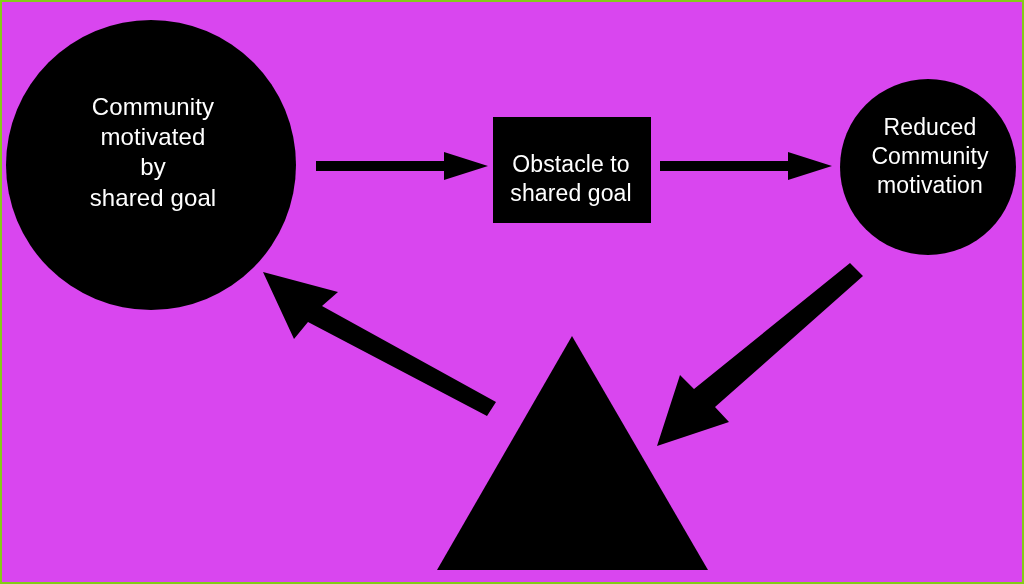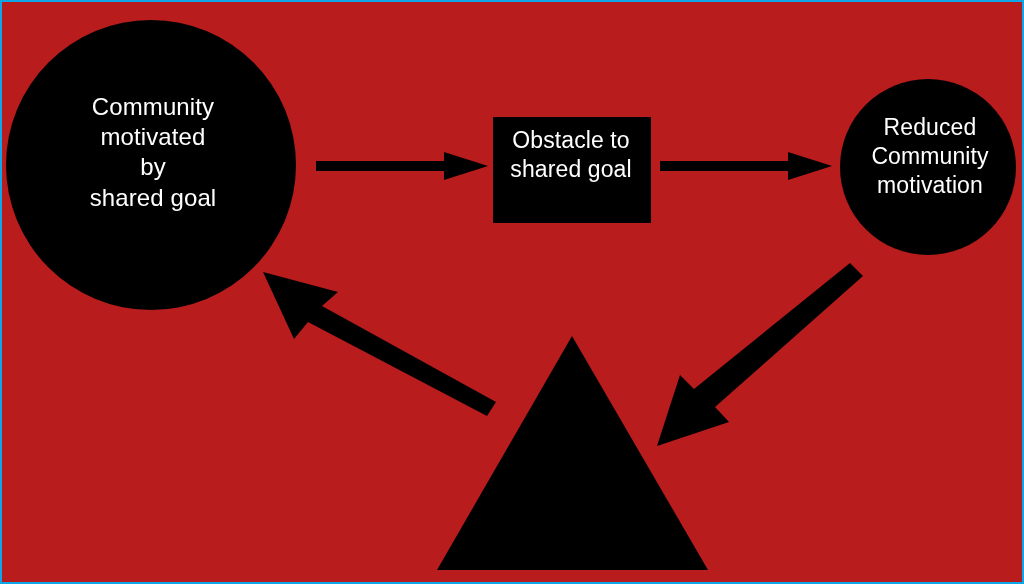--- a/index.html
+++ b/index.html
@@ -10,22 +10,22 @@
     height: 584px;
     background: #ffffff;
     font-family: "Liberation Sans", sans-serif;
     overflow: hidden;
   }
 
   #diagram-canvas {
     position: relative;
     width: 1024px;
     height: 584px;
-    background: #b91c1c;
-    border: 2px solid #0ea5e9;
+    background: #d946ef;
+    border: 2px solid #84cc16;
     overflow: hidden;
   }
 
   
   #shape-layer {
     position: absolute;
     left: 0;
     top: 0;
     width: 1020px;
     height: 580px;
@@ -46,21 +46,21 @@
 
   #label-community-motivated {
     left: 16px;
     top: 90px;
     width: 270px;
     font-size: 24px;
   }
 
   #label-obstacle {
     left: 489px;
-    top: 124px;
+    top: 148px;
     width: 160px;
     font-size: 23px;
   }
 
   #label-reduced-motivation {
     left: 843px;
     top: 111px;
     width: 170px;
     font-size: 23px;
   }

